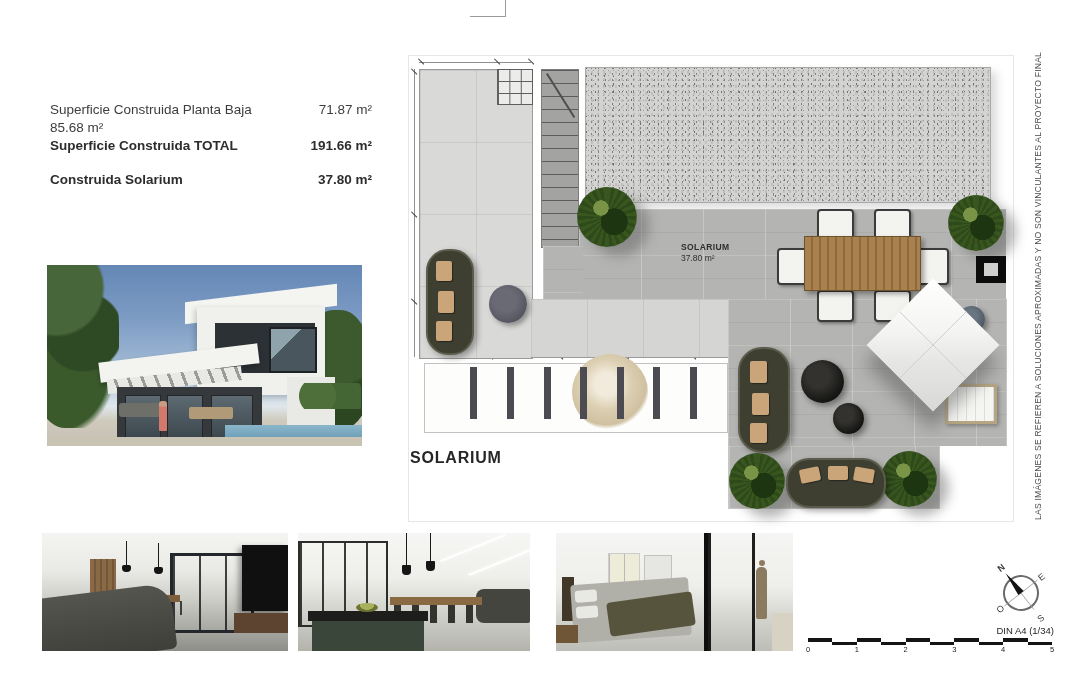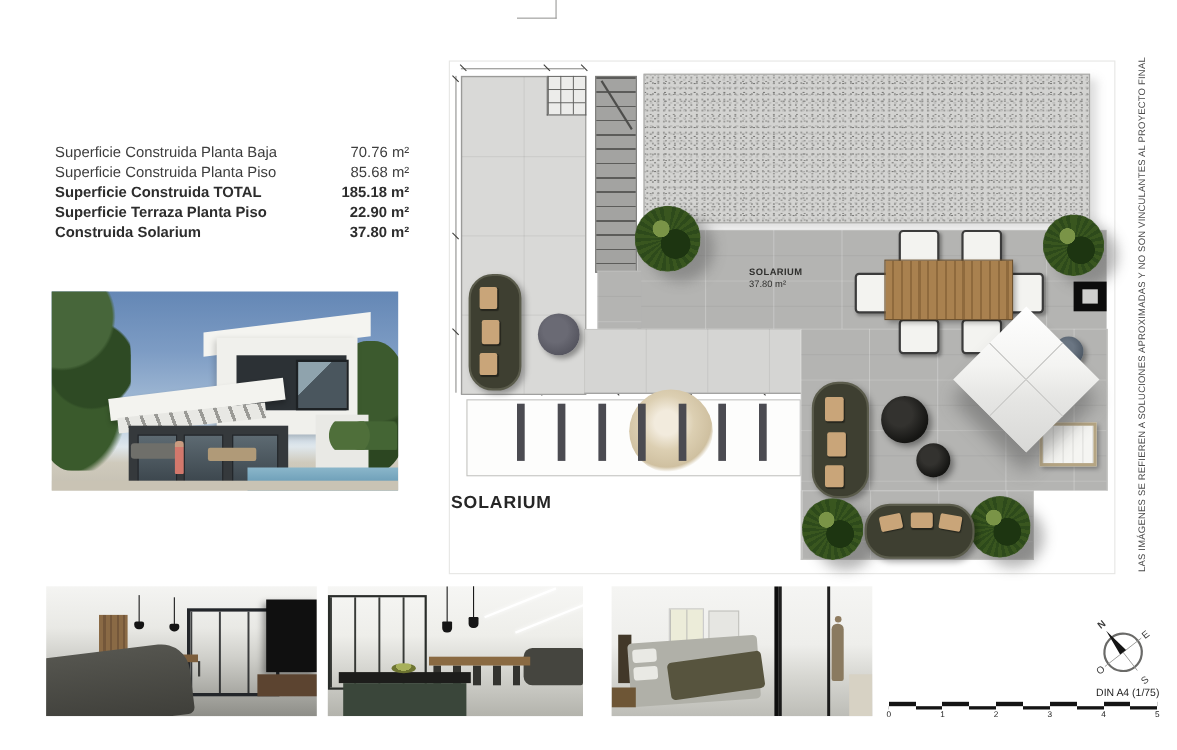--- a/index.html
+++ b/index.html
@@ -1,24 +1,24 @@
 <!DOCTYPE html>
 <html><head>
 <meta charset="utf-8">
 <style>
   html,body{margin:0;padding:0;background:#fff;}
   body{font-family:"Liberation Sans", sans-serif; -webkit-font-smoothing:antialiased;}
   #canvas{position:relative;width:1070px;height:682px;background:#fff;overflow:hidden;}
 
   
-  .surface-table{position:absolute;left:50px;top:130px;width:322px;color:#3d3d3d;}
+  .surface-table{position:absolute;left:50px;top:101px;width:322px;color:#3d3d3d;}
   .srow{display:flex;justify-content:space-between;font-size:13.5px;line-height:18px;}
   .srow .val{text-align:right;white-space:nowrap;}
   .srow.bold{font-weight:bold;color:#2d2d2d;}
-  .srow.total{margin-bottom:0;}
+  .srow.total{margin-bottom:16px;}
 
   
   .plan{position:absolute;left:408px;top:55px;width:604px;height:465px;background:#fff;border:1px solid #e6e6e4;}
   .abs{position:absolute;}
   .tiles-light{background-color:#d9d9d7;
     background-image:linear-gradient(rgba(0,0,0,.07) 1px,transparent 1px),linear-gradient(90deg,rgba(0,0,0,.07) 1px,transparent 1px);
     background-size:56px 72px;}
   .tiles-mid{background-color:#b4b4b2;
     background-image:linear-gradient(rgba(255,255,255,.25) 1px,transparent 1px),linear-gradient(90deg,rgba(255,255,255,.25) 1px,transparent 1px),
     linear-gradient(rgba(0,0,0,.05) 1px,transparent 1px);
@@ -156,33 +156,28 @@
   .topmark-h{position:absolute;left:470px;top:16px;width:36px;height:1px;background:#9a9a98;}
 </style>
 </head>
 <body>
 
 <div id="canvas">
 
   <div class="surface-table">
     <div class="srow">
       <span>Superficie Construida Planta Baja</span>
-      <span class="val">70.76 m²</span>
+      <span class="val">71.87 m²</span>
     </div>
     <div class="srow">
-      <span>Superficie Construida Planta Piso</span>
       <span class="val">85.68 m²</span>
     </div>
     <div class="srow bold total">
       <span>Superficie Construida TOTAL</span>
-      <span class="val">185.18 m²</span>
-    </div>
-    <div class="srow bold">
-      <span>Superficie Terraza Planta Piso</span>
-      <span class="val">22.90 m²</span>
+      <span class="val">191.66 m²</span>
     </div>
     <div class="srow bold">
       <span>Construida Solarium</span>
       <span class="val">37.80 m²</span>
     </div>
   </div>
 
   <div class="topmark-v"></div>
   <div class="topmark-h"></div>
 
@@ -345,21 +340,21 @@
       <line x1="35" y1="21" x2="35" y2="63" stroke="#9a9a98" stroke-width="0.8"></line>
       <line x1="14" y1="42" x2="56" y2="42" stroke="#9a9a98" stroke-width="0.8"></line>
       <polygon points="35,17 38.4,42 31.6,42" fill="#141414"></polygon>
       <text x="35" y="13" text-anchor="middle" font-weight="bold">N</text>
       <text x="61" y="45" text-anchor="middle">E</text>
       <text x="35" y="77" text-anchor="middle">S</text>
       <text x="9" y="45" text-anchor="middle">O</text>
     </g>
   </svg>
 
-  <div class="din-label">DIN A4 (1/75)</div>
+  <div class="din-label">DIN A4 (1/34)</div>
   <div class="scalebar">
     <div class="sb-top"></div>
     <div class="sb-bot"></div>
   </div>
   <div class="sb-ticks">
     <span style="left:0;">0</span>
     <span style="left:48.8px;">1</span>
     <span style="left:97.6px;">2</span>
     <span style="left:146.4px;">3</span>
     <span style="left:195.2px;">4</span>

